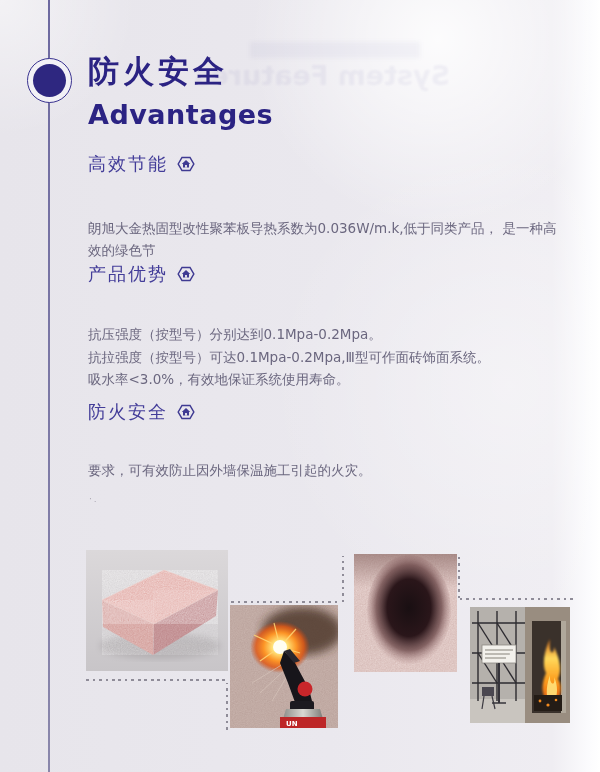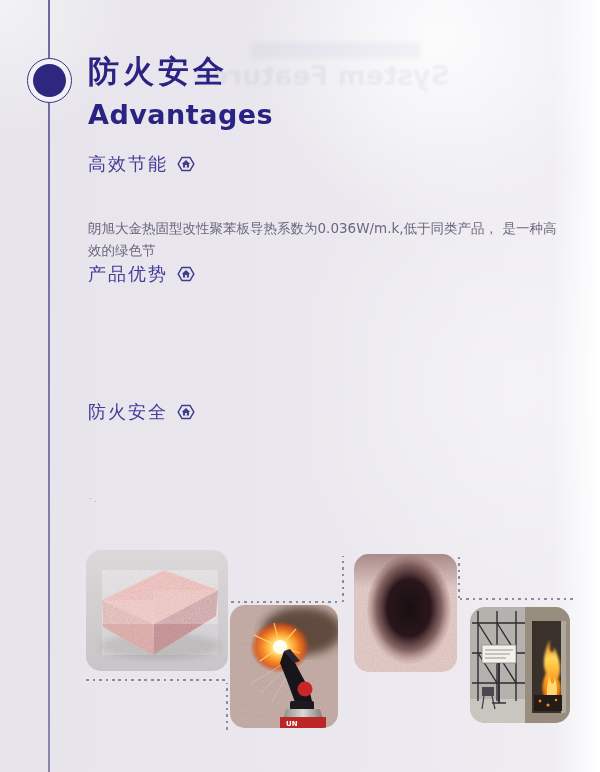--- a/index.html
+++ b/index.html
@@ -42,21 +42,21 @@
   .sec-body { position:absolute; left:88px; width:472px; font-size:13.5px; color:#6b677f;margin-top:24px; }
   .sec-body p { margin:0; }
   .h1 { top:152px; } .b1 { top:194px; line-height:21.5px; }
   .h2 { top:262px; } .b2 { top:299px; line-height:22.5px; }
   .h3 { top:400px;justify-content:flex-end; } .b3 { top:436px; line-height:21.5px; }
 
   .speck { position:absolute; left:89px; top:494px; font-size:9px; color:#8a8694; opacity:.65;
            letter-spacing:2px; }
 
   
-  .photo { position:absolute; overflow:hidden;border-radius:15px; }
+  .photo { position:absolute; overflow:hidden; }
   .photo svg { display:block; width:100%; height:100%; }
   .p1 { left:86px;  top:550px; width:142px; height:121px; }
   .p2 { left:230px; top:605px; width:108px; height:123px; }
   .p3 { left:354px; top:554px; width:103px; height:118px; }
   .p4 { left:470px; top:607px; width:100px; height:116px; }
 
   
   .dash-h { position:absolute; height:2px;
             background:repeating-linear-gradient(90deg,#8f8c98 0 2.5px,transparent 2.5px 6.5px); }
   .dash-v { position:absolute; width:2px;
@@ -99,30 +99,36 @@
   </div>
 
   <div class="sec-heading h2">
     <span>产品优势</span>
     <svg width="18" height="18" viewBox="0 0 18 18">
       <polygon points="1.2,9 5,2.4 13,2.4 16.8,9 13,15.6 5,15.6" fill="none" stroke="#3f3a92" stroke-width="1.5"></polygon>
       <path d="M9,5 L13.2,9 H12 V12.6 H6 V9 H4.8 Z" fill="#3f3a92"></path>
       <rect x="8.1" y="10" width="1.8" height="2.6" fill="#eceaf0"></rect>
     </svg>
   </div>
+  <div class="sec-body b2">
+    <p>抗压强度（按型号）分别达到0.1Mpa-0.2Mpa。</p>
+    <p>抗拉强度（按型号）可达0.1Mpa-0.2Mpa,Ⅲ型可作面砖饰面系统。</p>
+    <p>吸水率&lt;3.0%，有效地保证系统使用寿命。</p>
+  </div>
 
   <div class="sec-heading h3">
     <span>防火安全</span>
     <svg width="18" height="18" viewBox="0 0 18 18">
       <polygon points="1.2,9 5,2.4 13,2.4 16.8,9 13,15.6 5,15.6" fill="none" stroke="#3f3a92" stroke-width="1.5"></polygon>
       <path d="M9,5 L13.2,9 H12 V12.6 H6 V9 H4.8 Z" fill="#3f3a92"></path>
       <rect x="8.1" y="10" width="1.8" height="2.6" fill="#eceaf0"></rect>
     </svg>
   </div>
   <div class="sec-body b3">
+    <p>要求，可有效防止因外墙保温施工引起的火灾。</p>
   </div>
 
   <div class="speck">·.</div>
 
   <div class="dash-h d1"></div>
   <div class="dash-v d2"></div>
   <div class="dash-h d3"></div>
   <div class="dash-v d4"></div>
   <div class="dash-v d5"></div>
   <div class="dash-h d6"></div>

